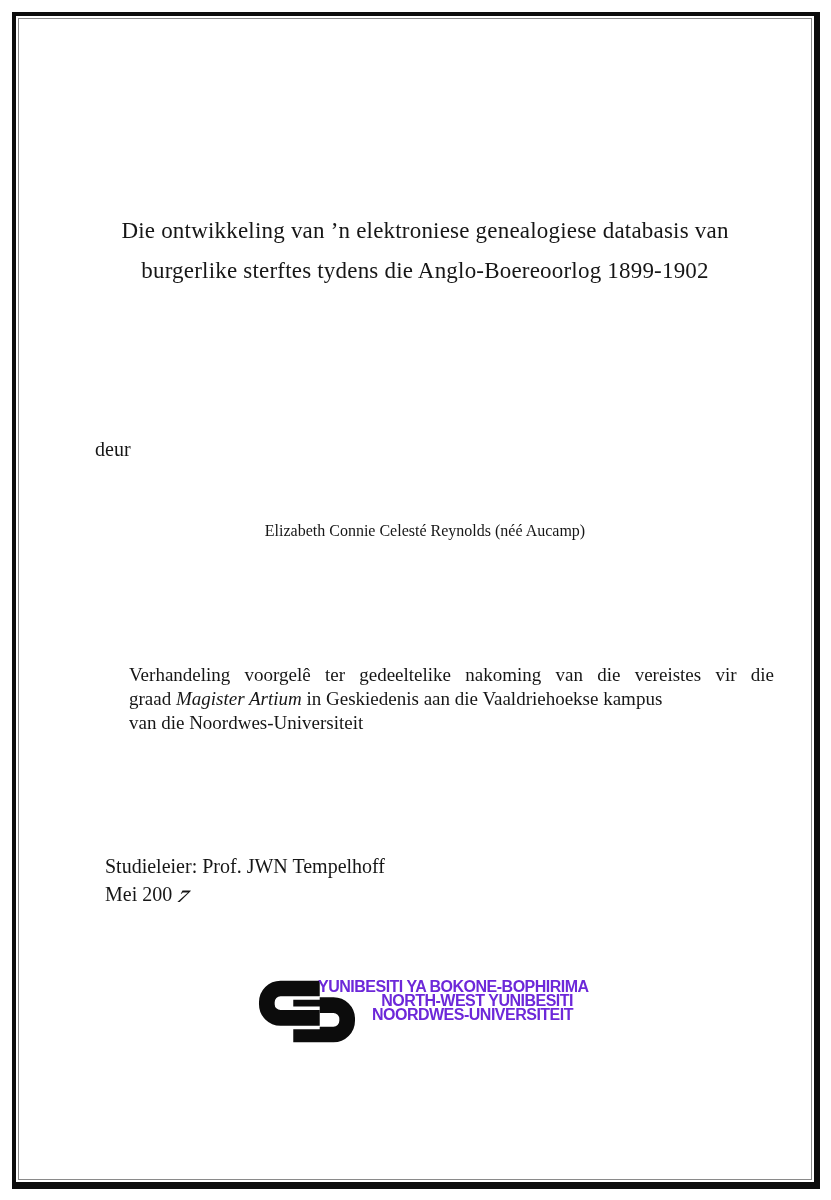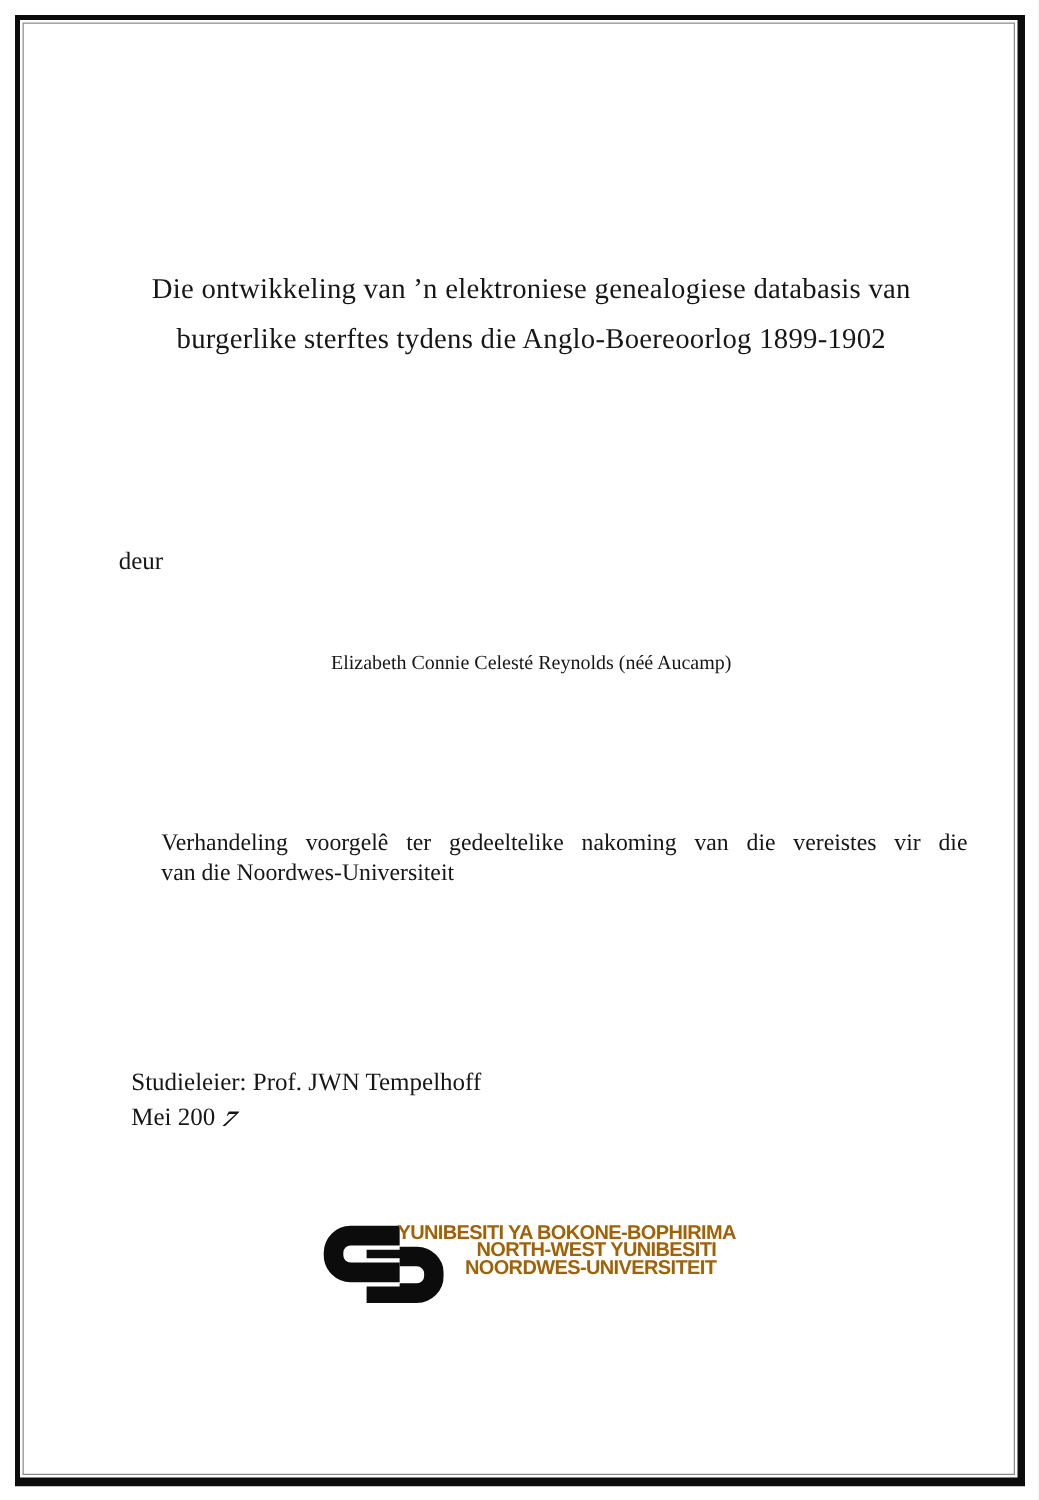--- a/index.html
+++ b/index.html
@@ -85,21 +85,21 @@
   }
   .logo-text {
     position: absolute;
     left: 60px; top: 3px; width: 255px;
     text-align: right;
     font-family: "Liberation Sans", "DejaVu Sans", sans-serif;
     font-weight: bold;
     font-size: 16px;
     line-height: 14px;
     letter-spacing: -0.5px;
-    color: #a16207;
+    color: #6d28d9;
     white-space: nowrap;
   }
 </style>
 </head>
 <body>
 
 <div class="page">
 
   <div class="frame-outer">
     <div class="frame-inner"></div>
@@ -109,20 +109,21 @@
     <div>Die ontwikkeling van ’n elektroniese genealogiese databasis van</div>
     <div>burgerlike sterftes tydens die Anglo-Boereoorlog 1899-1902</div>
   </div>
 
   <div class="byline">deur</div>
 
   <div class="author">Elizabeth Connie Celesté Reynolds (néé Aucamp)</div>
 
   <div class="submission">
     <div class="justified">Verhandeling voorgelê ter gedeeltelike nakoming van die vereistes vir die</div>
+    <div><span>graad </span><span class="italic">Magister Artium</span><span> in Geskiedenis aan die Vaaldriehoekse kampus</span></div>
     <div>van die Noordwes-Universiteit</div>
   </div>
 
   <div class="supervisor-block">
     <div>Studieleier: Prof. JWN Tempelhoff</div>
     <div><span>Mei 200</span><span class="date-digit">7</span></div>
   </div>
 
   <div class="logo">
     <svg class="logo-mark" width="97" height="70" viewBox="0 0 99 66" xmlns="http://www.w3.org/2000/svg">

